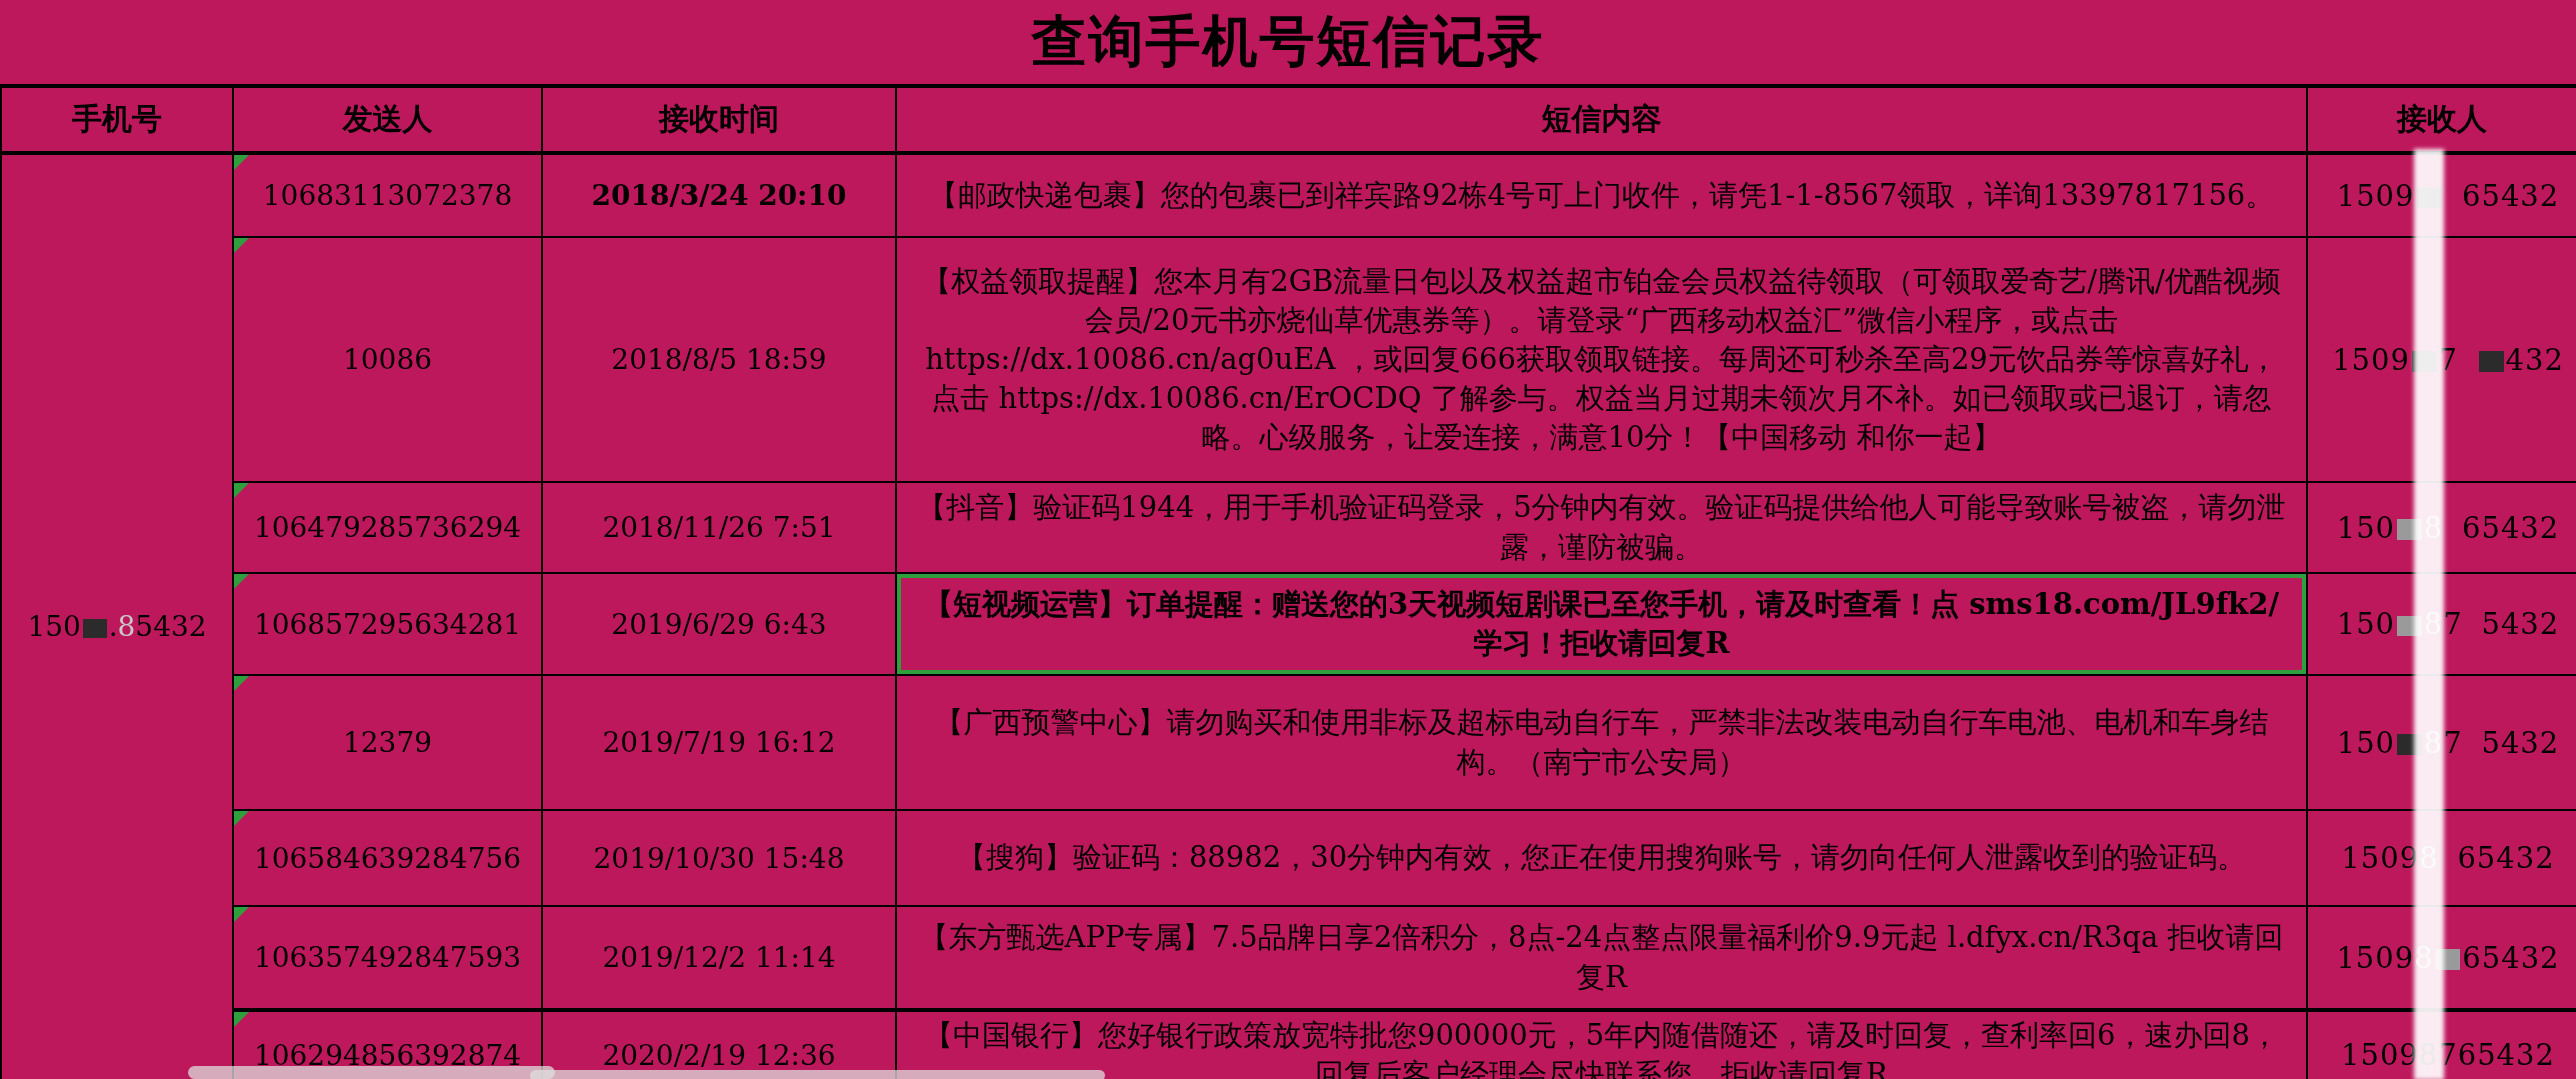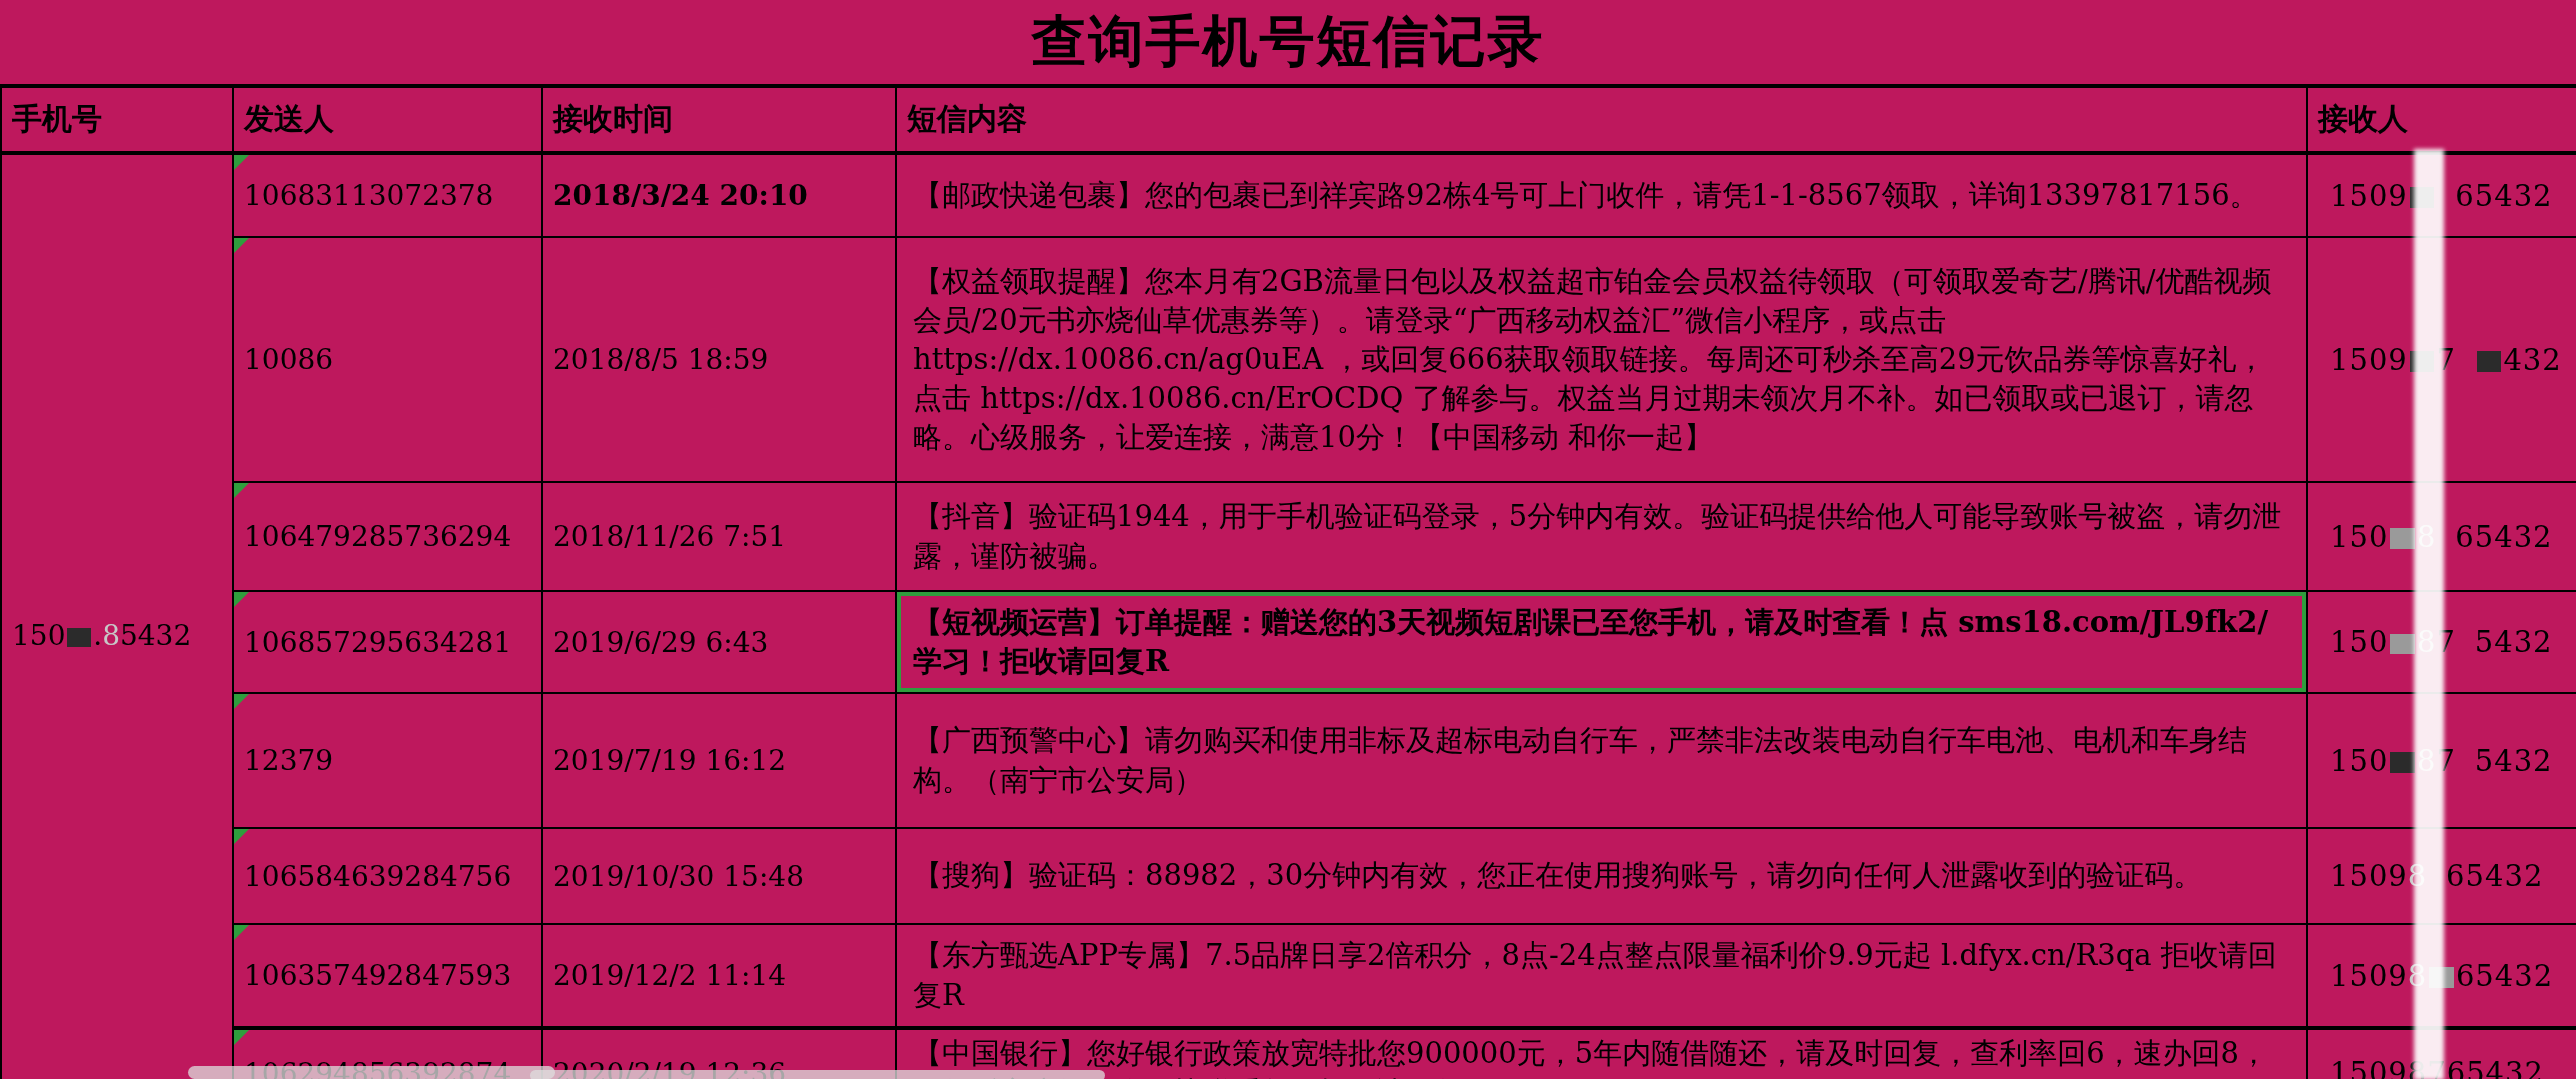--- a/index.html
+++ b/index.html
@@ -1,21 +1,21 @@
 <!DOCTYPE html>
 <html style="--green: #2f9e3d;"><head>
 <meta charset="utf-8">
 <style>
   html,body{margin:0;padding:0;background:#ffffff;}
   .sheet{position:relative;width:2576px;height:1080px;background:#be185d;overflow:hidden;
          font-family:"DejaVu Serif","Liberation Serif",serif;color:#000;}
   .title{height:84px;display:flex;align-items:center;justify-content:center;
          font-size:55px;font-weight:bold;letter-spacing:2px;}
   table{border-collapse:collapse;table-layout:fixed;width:2576px;}
-  th,td{border:2px solid #000;padding:0 10px;text-align:left;vertical-align:middle;overflow:hidden;}
+  th,td{border:2px solid #000;padding:0 10px;text-align:center;vertical-align:middle;overflow:hidden;}
   th{font-size:30px;font-weight:bold;height:63px;border-top:4px solid #000;border-bottom:4px solid #000;}
   td{font-size:28px;}
   td.content-cell{font-size:29px;line-height:1.35;padding:4px 16px;}
   td.receiver-cell{font-size:29px;letter-spacing:1px;white-space:nowrap;padding-left:22px;}
   tr.last td{border-top:4px solid #000;}
   .bold{font-weight:bold;}
   td.rel{position:relative;}
   .tri{position:absolute;top:0;left:0;width:0;height:0;
        border-top:15px solid var(--green);border-right:15px solid transparent;}
   .sel{position:absolute;top:0;left:0;right:0;bottom:0;border:4px solid var(--green);pointer-events:none;}
@@ -60,21 +60,21 @@
           <td class="bold">2018/3/24 20:10</td>
           <td class="content-cell rel">【邮政快递包裹】您的包裹已到祥宾路92栋4号可上门收件，请凭1-1-8567领取，详询13397817156。</td>
           <td class="receiver-cell"><span>1509</span><span class="box dark"></span><span class="gap"></span><span>65432</span></td>
         </tr>
         <tr style="height: 245px;">
           <td class="rel"><span class="tri"></span><span>10086</span></td>
           <td>2018/8/5 18:59</td>
           <td class="content-cell rel">【权益领取提醒】您本月有2GB流量日包以及权益超市铂金会员权益待领取（可领取爱奇艺/腾讯/优酷视频会员/20元书亦烧仙草优惠券等）。请登录“广西移动权益汇”微信小程序，或点击 https://dx.10086.cn/ag0uEA ，或回复666获取领取链接。每周还可秒杀至高29元饮品券等惊喜好礼，点击 https://dx.10086.cn/ErOCDQ 了解参与。权益当月过期未领次月不补。如已领取或已退订，请忽略。心级服务，让爱连接，满意10分！【中国移动 和你一起】</td>
           <td class="receiver-cell"><span>1509</span><span class="box dark"></span><span>7</span><span class="gap"></span><span class="box dark"></span><span>432</span></td>
         </tr>
-        <tr style="height: 109px;">
+        <tr style="height: 91px;">
           <td class="rel"><span class="tri"></span><span>106479285736294</span></td>
           <td>2018/11/26 7:51</td>
           <td class="content-cell rel">【抖音】验证码1944，用于手机验证码登录，5分钟内有效。验证码提供给他人可能导致账号被盗，请勿泄露，谨防被骗。</td>
           <td class="receiver-cell"><span>150</span><span class="box gray"></span><span class="faded">8</span><span class="gap"></span><span>65432</span></td>
         </tr>
         <tr style="height: 102px;">
           <td class="rel"><span class="tri"></span><span>106857295634281</span></td>
           <td>2019/6/29 6:43</td>
           <td class="content-cell rel bold">【短视频运营】订单提醒：赠送您的3天视频短剧课已至您手机，请及时查看！点 sms18.com/JL9fk2/ 学习！拒收请回复R<div class="sel"></div></td>
           <td class="receiver-cell"><span>150</span><span class="box gray"></span><span class="faded">8</span><span>7</span><span class="gap"></span><span>5432</span></td>

